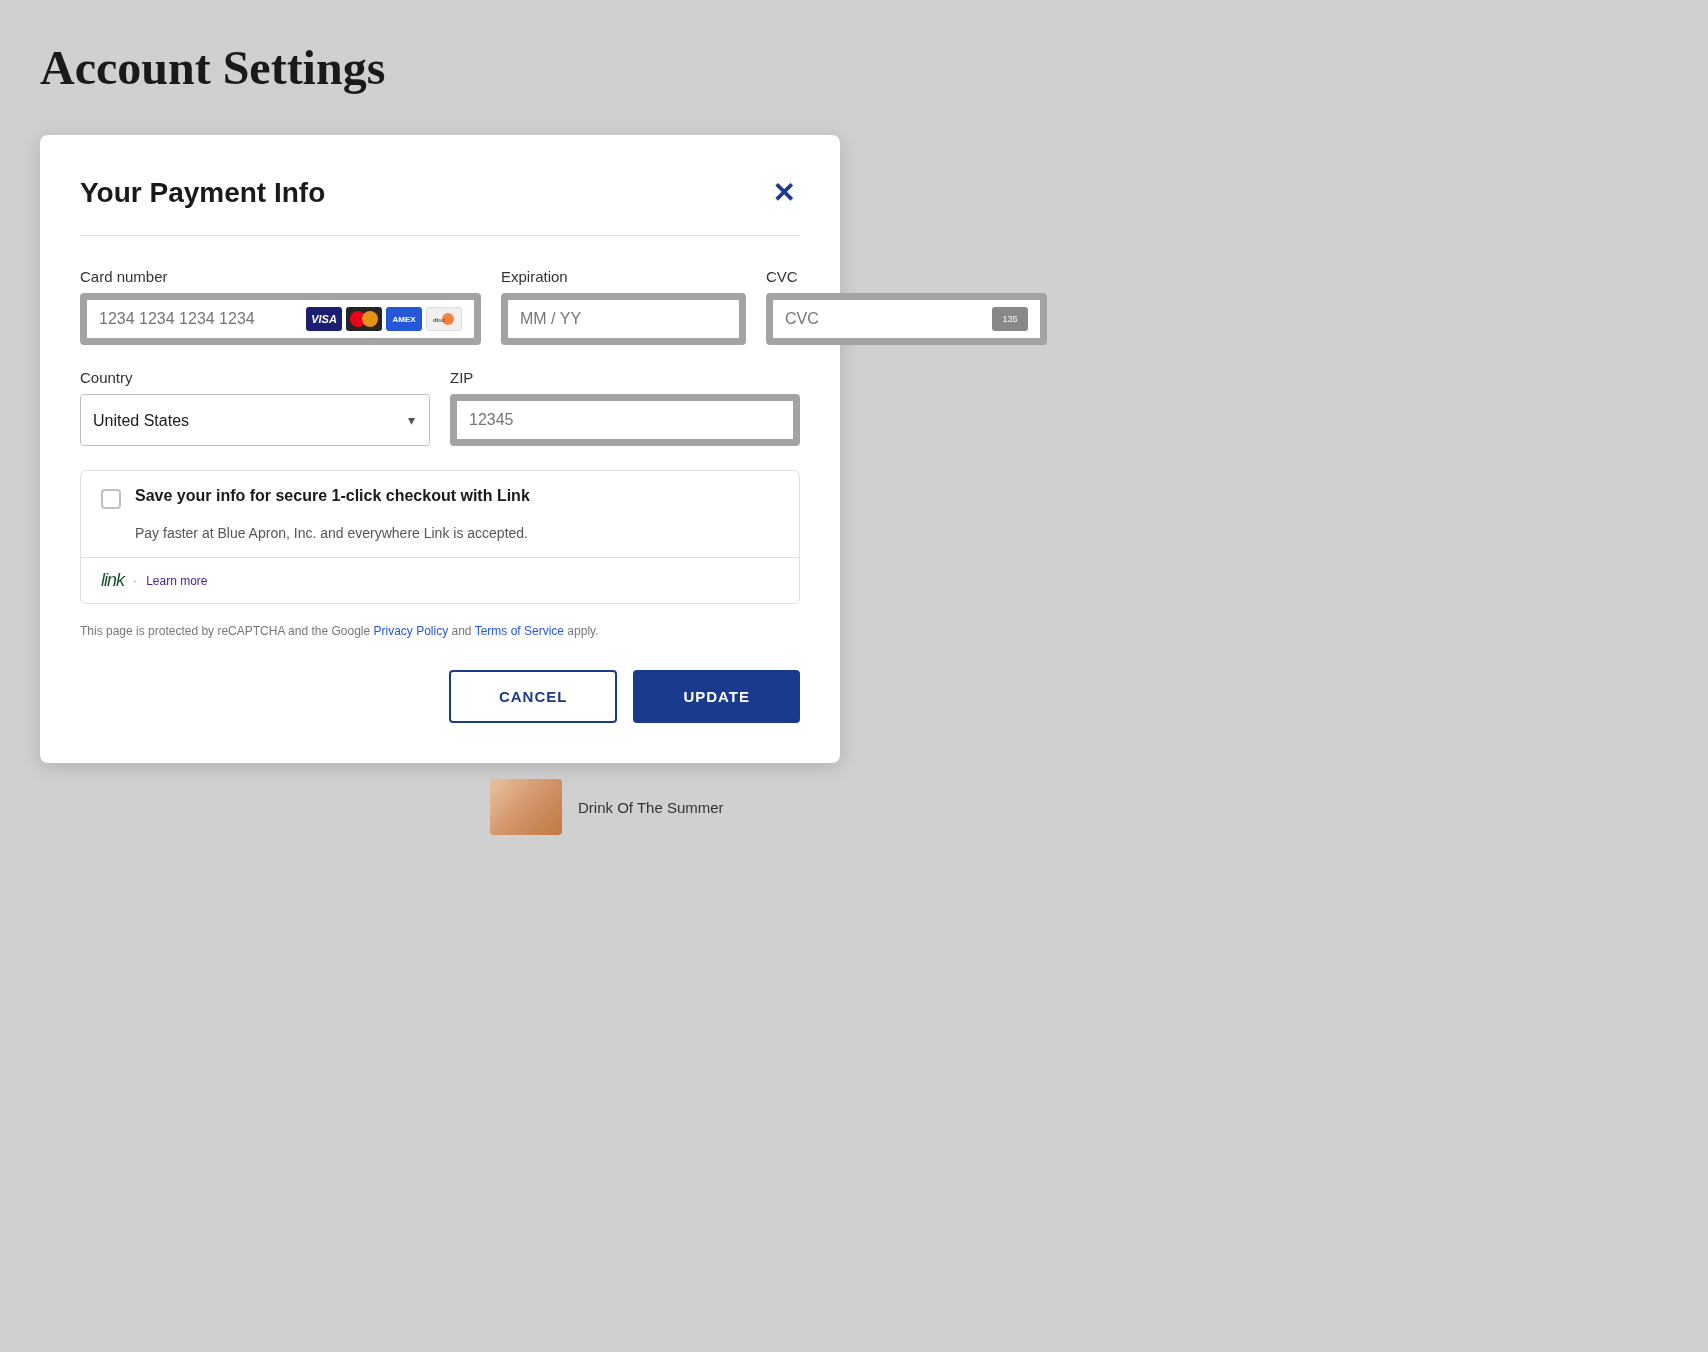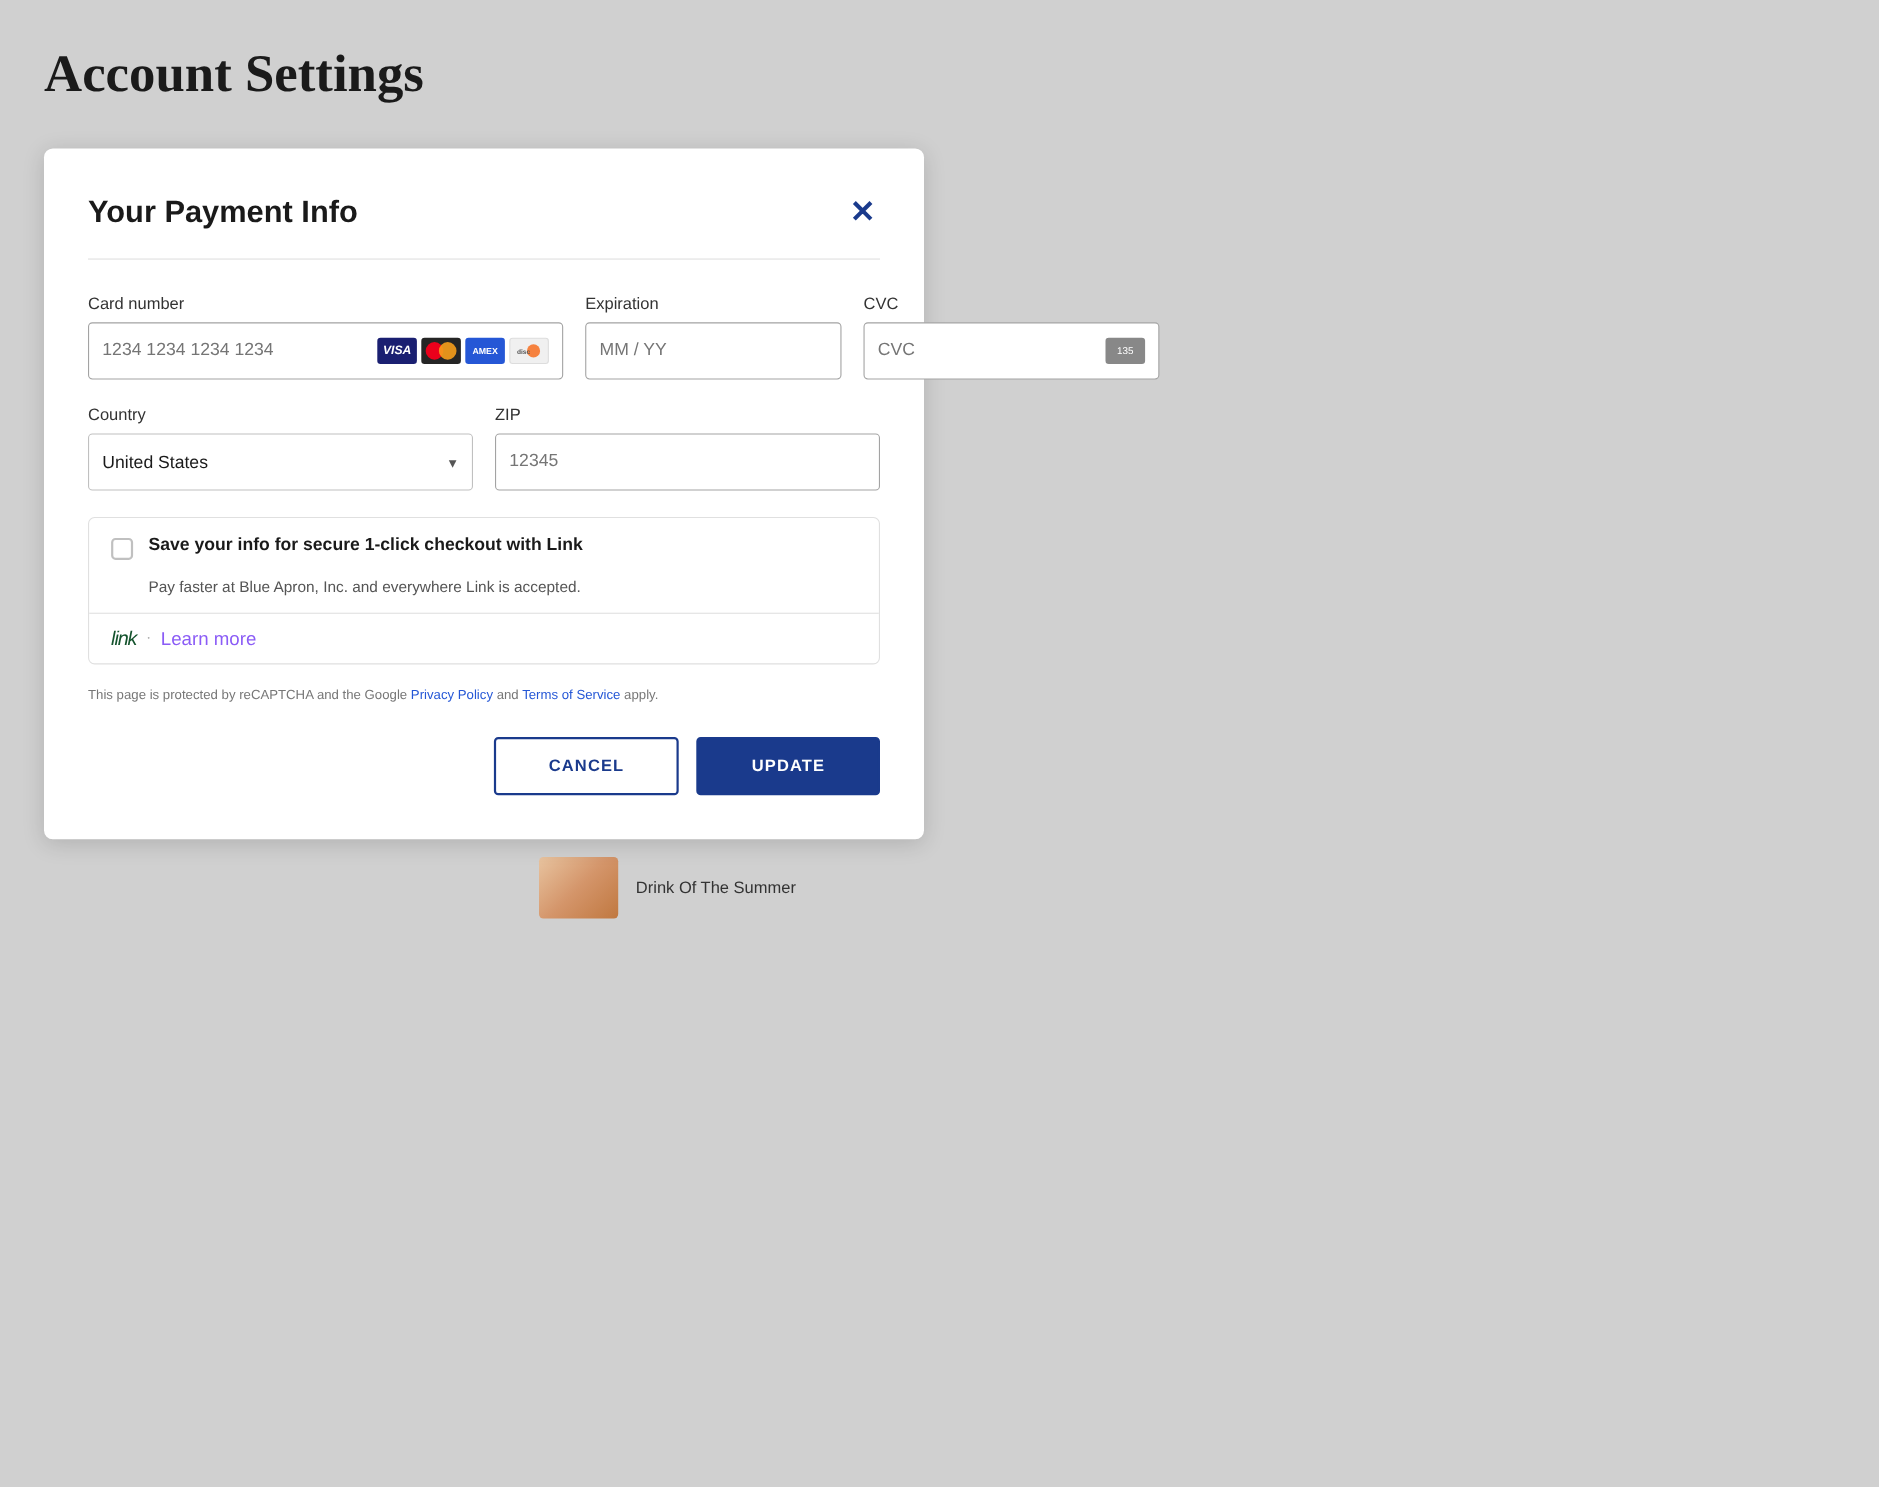--- a/index.html
+++ b/index.html
@@ -79,41 +79,40 @@
       font-size: 15px;
       font-weight: 500;
       color: #333;
       margin-bottom: 8px;
     }
 
     .input-wrapper {
       position: relative;
       display: flex;
       align-items: center;
-      border: 1px solid #a3a3a3;
+      border: 7px solid #a3a3a3;
       border-radius: 4px;
       background: #fff;
       height: 52px;
       padding: 12px 12px;
     }
 
     .input-wrapper input {
       border: none;
       outline: none;
       font-size: 16px;
       color: #888;
       flex: 1;
       background: transparent;
     }
 
     .card-icons {
       display: flex;
       align-items: flex-start;
       gap: 4px;
-      margin-left: 43px;
     }
 
     .card-icon {
       width: 36px;
       height: 24px;
       border-radius: 3px;
       display: flex;
       align-items: center;
       justify-content: center;
       font-size: 9px;
@@ -278,22 +277,22 @@
       font-weight: 300;
       letter-spacing: -1px;
     }
 
     .link-dot {
       color: #aaa;
       font-size: 6px;
     }
 
     .link-learn-more {
-      font-size: 17px;
-      color: #8b5cf6;
+      font-size: 12px;
+      color: #4c1d95;
     }
 
     .recaptcha-text {
       font-size: 12px;
       color: #777;
       margin-bottom: 32px;
     }
 
     .recaptcha-text a {
       color: #2557d6;

